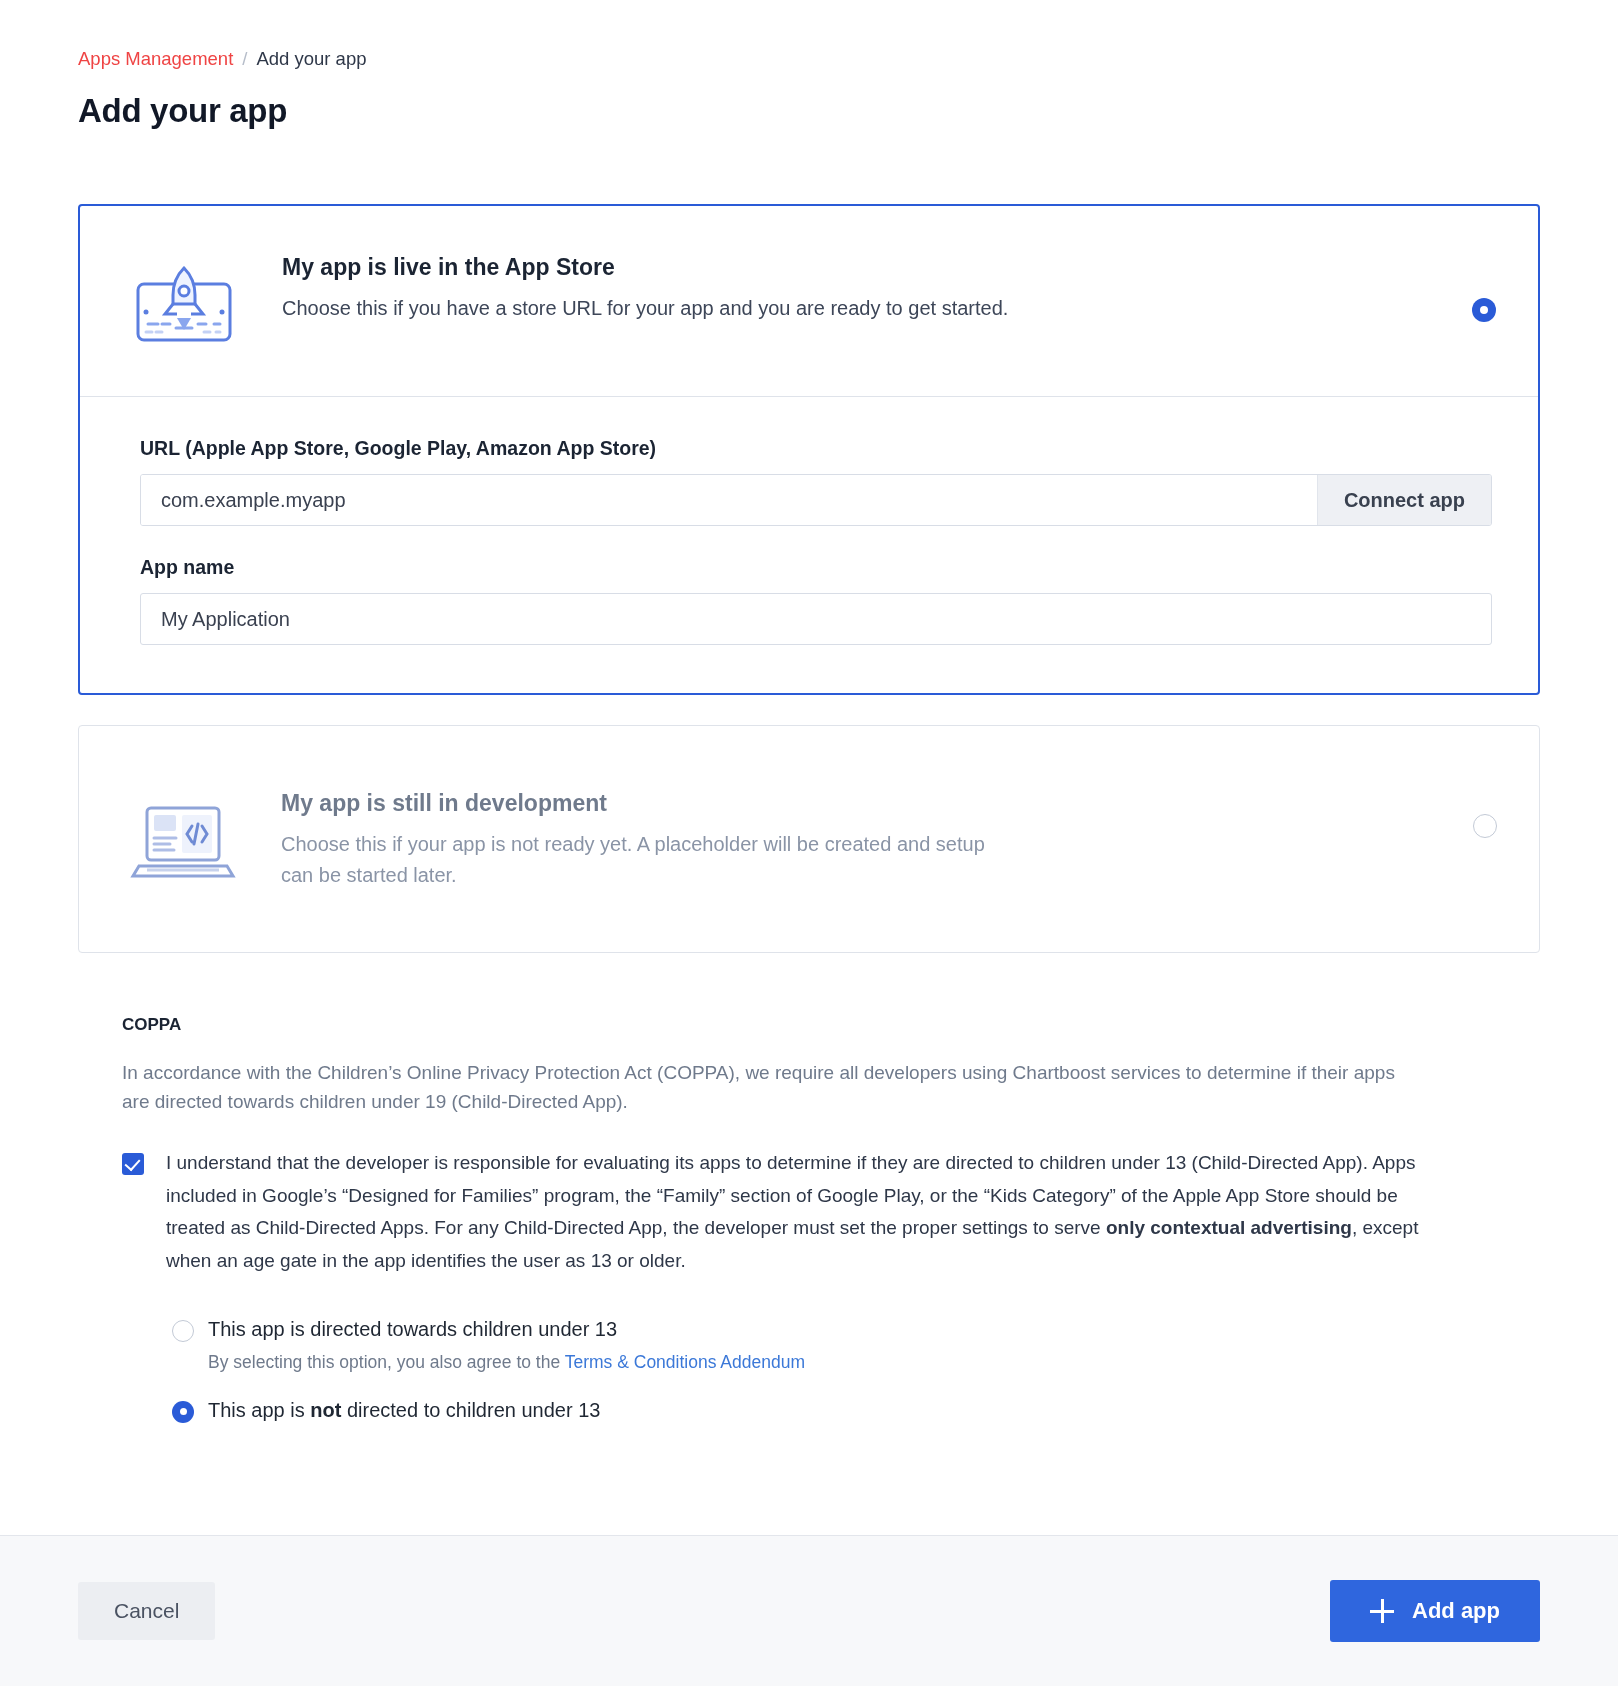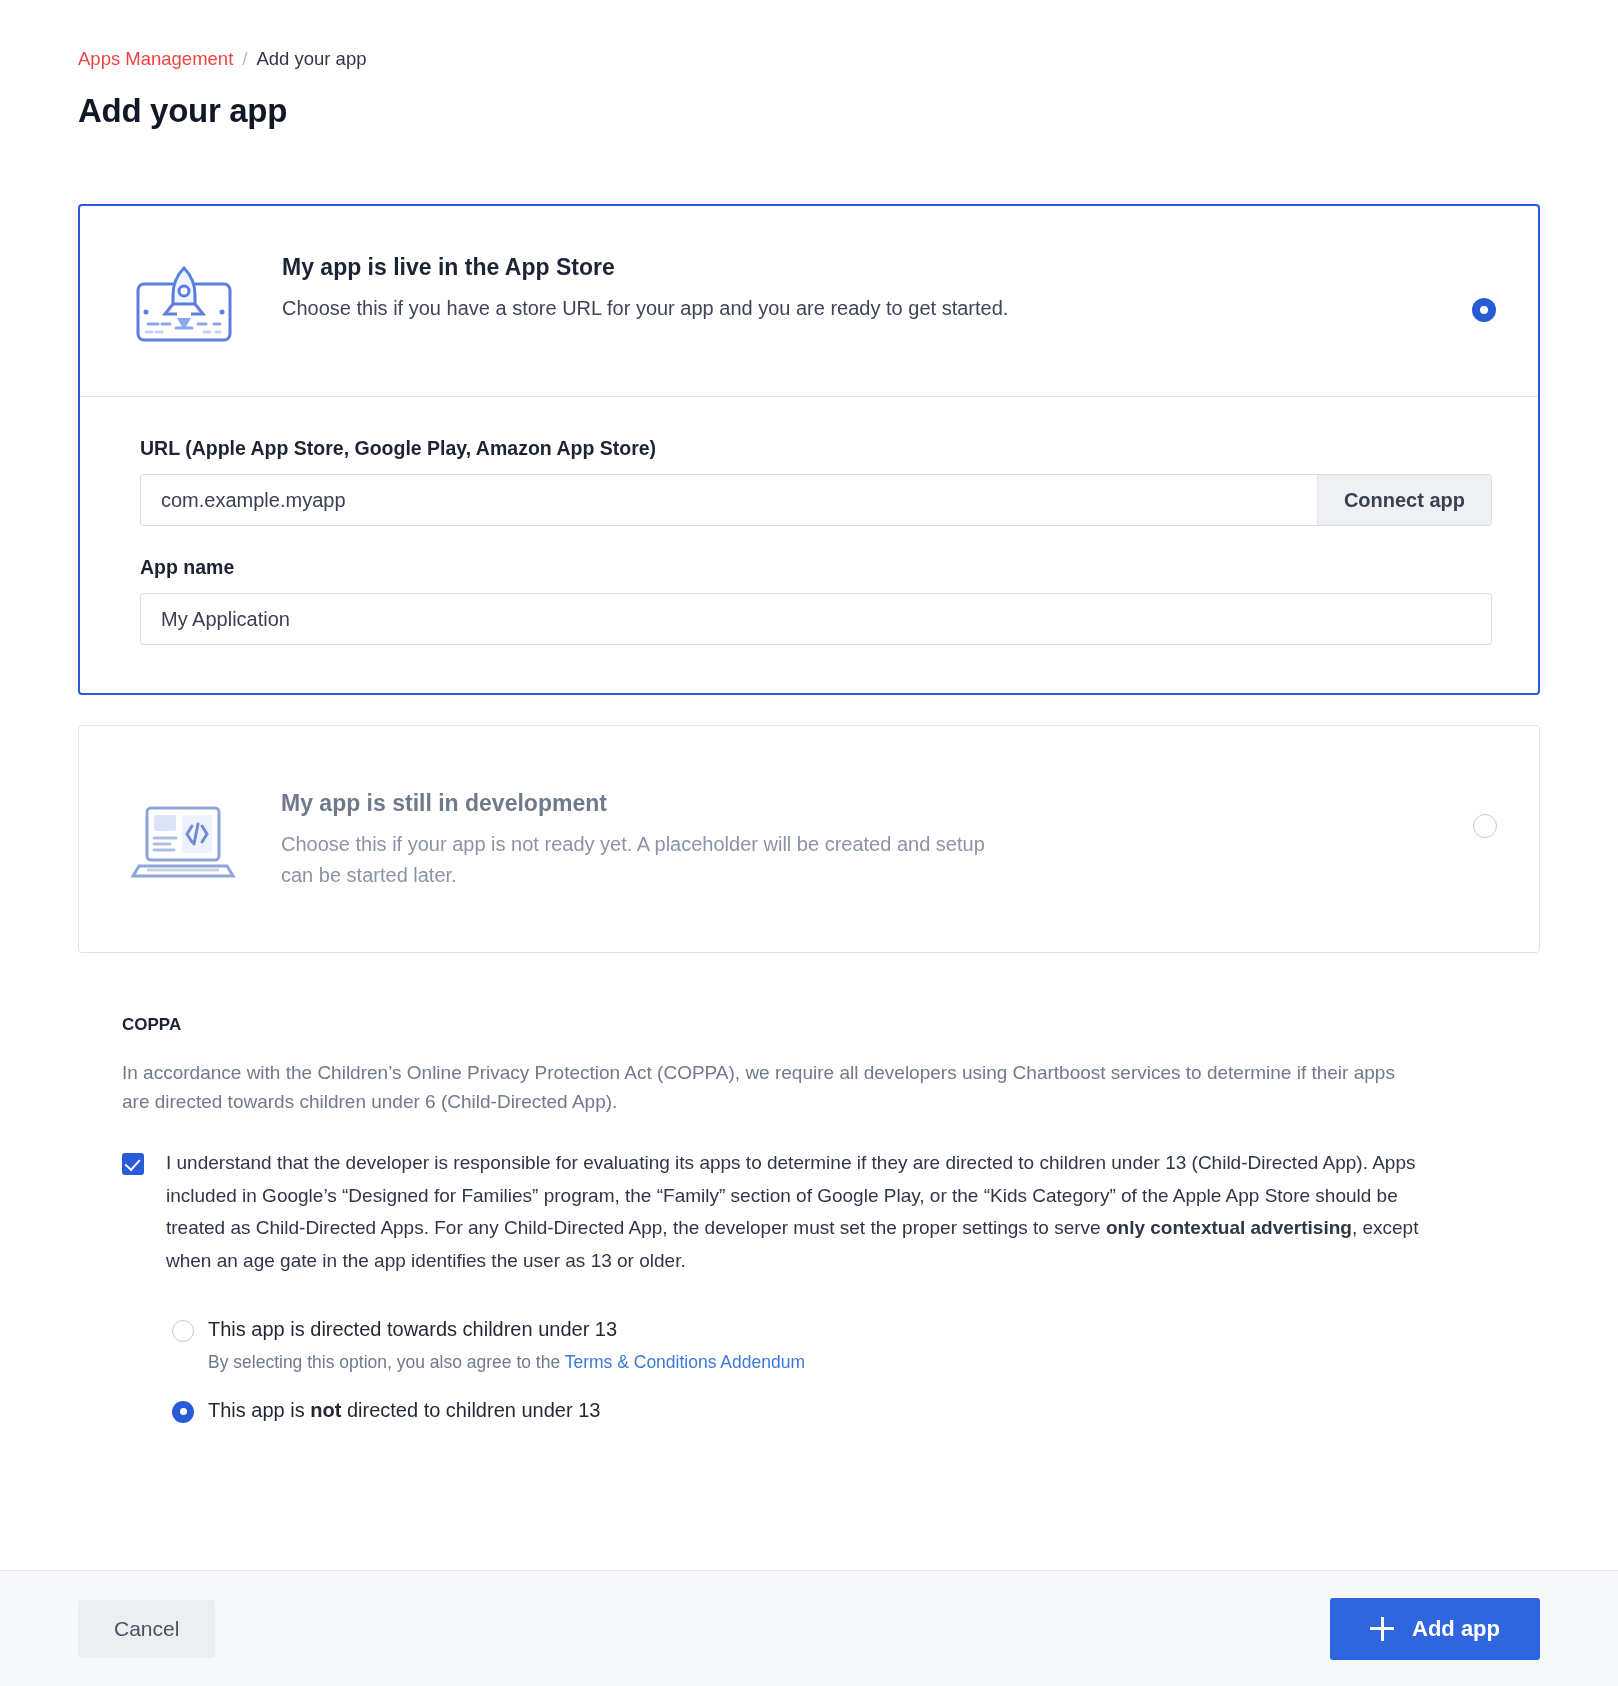--- a/index.html
+++ b/index.html
@@ -277,21 +277,21 @@
     color: #3b78d8;
     text-decoration: none;
     cursor: pointer;
   }
 
   
   .footer {
     position: absolute;
     left: 0; bottom: 0;
     width: 1618px;
-    height: 116px;
+    height: 151px;
     background: #f7f8fa;
     border-top: 1px solid #e3e6ec;
     display: flex;
     align-items: center;
     justify-content: space-between;
     padding: 14px 78px;
   }
   .cancel-btn {
     background: #eceef2;
     border: none;
@@ -400,21 +400,21 @@
           </div>
           <div class="radio-wrap">
             <div class="radio-outer"></div>
           </div>
         </div>
       </div>
     </div>
 
     <div class="coppa">
       <div class="coppa-title">COPPA</div>
-      <div class="coppa-intro">In accordance with the Children’s Online Privacy Protection Act (COPPA), we require all developers using Chartboost services to determine if their apps are directed towards children under 6 (Child-Directed App).</div>
+      <div class="coppa-intro">In accordance with the Children’s Online Privacy Protection Act (COPPA), we require all developers using Chartboost services to determine if their apps are directed towards children under 19 (Child-Directed App).</div>
 
       <div class="consent-row">
         <div class="checkbox"></div>
         <div class="consent-text">
           <span>I understand that the developer is responsible for evaluating its apps to determine if they are directed to children under 13 (Child-Directed App). Apps included in Google’s “Designed for Families” program, the “Family” section of Google Play, or the “Kids Category” of the Apple App Store should be treated as Child-Directed Apps. For any Child-Directed App, the developer must set the proper settings to serve </span><b>only contextual advertising</b><span>, except when an age gate in the app identifies the user as 13 or older.</span>
         </div>
       </div>
 
       <div class="choices">
         <div class="choice">

